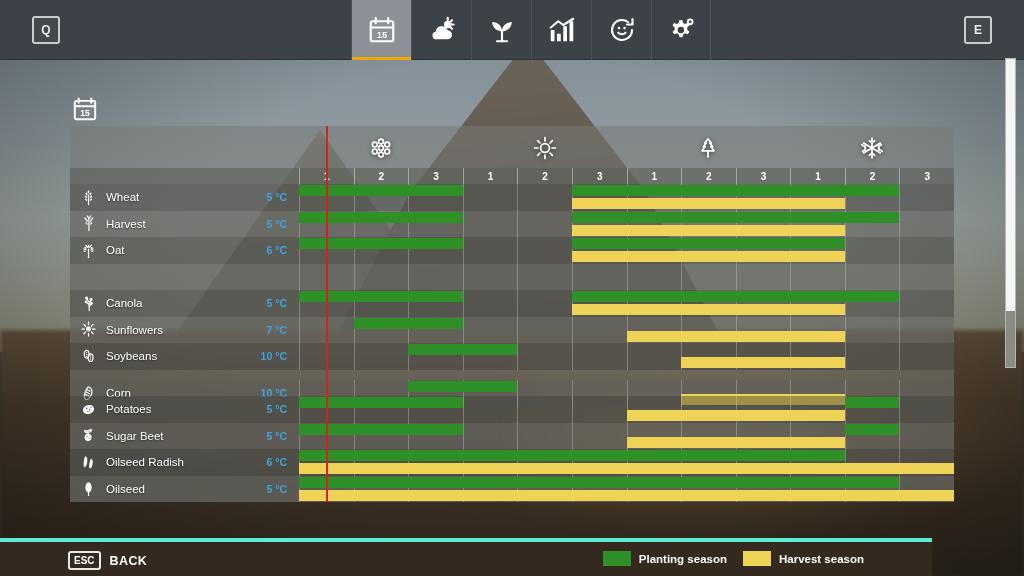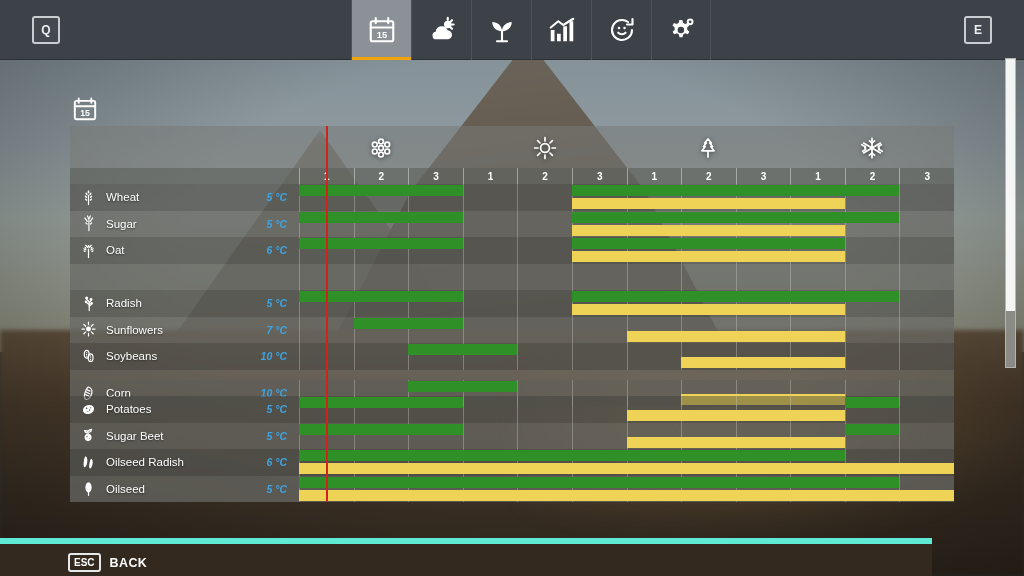--- a/index.html
+++ b/index.html
@@ -104,21 +104,21 @@
   .row { position:absolute; left:0; width:884px; height:26.6px; }
   .row.odd  { background:rgba(62,62,58,.45); }
   .row.even { background:rgba(92,94,88,.42); }
   .rowlabel {
     position:absolute; left:0; top:0; width:229px; height:100%;
     display:flex; align-items:center; padding-left:10px; gap:9px;
   }
   .rowlabel .cicon { width:17px; height:17px; flex:0 0 17px; color:#fff; }
   .rowlabel .cicon svg { width:17px; height:17px; display:block; }
   .cname { color:#fff; font-size:11.5px; flex:1; text-shadow:0 1px 2px rgba(0,0,0,.5); }
-  .ctemp { color:#3fa3e0; font-size:10.5px; font-weight:bold; padding-right:12px;font-style:italic; }
+  .ctemp { color:#3fa3e0; font-size:10.5px; font-weight:bold; padding-right:12px; }
 
   .gridarea { position:absolute; left:229px; top:0; width:655px; height:100%; }
   .gline { position:absolute; top:0; width:1px; height:100%; background:rgba(210,213,208,.35); }
   .bar { position:absolute; height:11px; }
   .bar.plant   { top:1px;  background:#2f9027; }
   .bar.harvest { top:14px; background:#eed356; }
 
   #redline {
     position:absolute; left:326px; top:126px; width:2px; height:376px; background:#cf2418; z-index:7;
   }
@@ -128,21 +128,21 @@
     position:absolute; right:8px; top:58px; width:11px; height:310px; z-index:8;
     background:rgba(255,255,255,.92); border:1px solid rgba(120,120,120,.5);
   }
   #scrollthumb {
     position:absolute; left:0; bottom:0; width:100%; height:56px; background:#8b8b86;
   }
 
   
   #bottombar {
     position:absolute; left:0; bottom:0; width:932px; height:38px; z-index:6;
-    background:#33291f; border-top:6px solid #5eead4;
+    background:#33291f; border-top:4px solid #5eead4;
   }
   #backbtn { position:absolute; left:68px; top:9px; display:flex; align-items:center; gap:9px; }
   .esccap {
     height:19px; padding:0 4px; border:2px solid #e6e9ea; border-radius:3px;
     color:#fff; font-size:10px; font-weight:bold;
     display:flex; align-items:center; justify-content:center;
   }
   #backlabel { color:#fff; font-size:12.5px; font-weight:bold; letter-spacing:.4px; }
   #legend { position:absolute; right:68px; top:9px; display:flex; align-items:center; gap:16px; }
   .legitem { display:flex; align-items:center; gap:8px; }
@@ -346,21 +346,21 @@
                 <ellipse cx="9.6" cy="8" rx="1" ry="2.1" transform="rotate(-35 9.6 8)"></ellipse>
                 <ellipse cx="15.2" cy="8" rx="1" ry="2.1" transform="rotate(35 15.2 8)"></ellipse>
                 <ellipse cx="9.2" cy="12" rx="1" ry="2.1" transform="rotate(-42 9.2 12)"></ellipse>
                 <ellipse cx="15.6" cy="12" rx="1" ry="2.1" transform="rotate(42 15.6 12)"></ellipse>
               </g>
               <g stroke="#fff" fill="none" stroke-width="1.7" stroke-linecap="round" stroke-linejoin="round">
                 <path d="M11.8 4.4L10.6 1.4M13.4 4.4l1.2-3M8.6 6.6L6.8 4.2M16.2 6.6L18 4.2"></path>
               </g>
             </svg>
           </span>
-          <span class="cname">Sugar</span>
+          <span class="cname">Harvest</span>
           <span class="ctemp" style="color: rgb(63, 163, 224);">5 °C</span>
         </div>
         <div class="gridarea">
           <div class="gline" style="left: 0px;"></div>
           <div class="gline" style="left: 54.5833px;"></div>
           <div class="gline" style="left: 109.167px;"></div>
           <div class="gline" style="left: 163.75px;"></div>
           <div class="gline" style="left: 218.333px;"></div>
           <div class="gline" style="left: 272.917px;"></div>
           <div class="gline" style="left: 327.5px;"></div>
@@ -437,21 +437,21 @@
                 <circle cx="9.4" cy="4.4" r="2.2"></circle>
                 <circle cx="15.6" cy="6.4" r="2"></circle>
                 <circle cx="8.6" cy="9.6" r="1.9"></circle>
                 <circle cx="16.4" cy="11.6" r="1.8"></circle>
               </g>
               <g stroke="#fff" fill="none" stroke-width="1.7" stroke-linecap="round" stroke-linejoin="round">
                 <path d="M13 9.6L9.4 6.2M13 11.4l2.6-3M13 13.6l-3.4-2.6M13 15.6l3.4-2.6"></path>
               </g>
             </svg>
           </span>
-          <span class="cname">Radish</span>
+          <span class="cname">Canola</span>
           <span class="ctemp" style="color: rgb(63, 163, 224);">5 °C</span>
         </div>
         <div class="gridarea">
           <div class="gline" style="left: 0px;"></div>
           <div class="gline" style="left: 54.5833px;"></div>
           <div class="gline" style="left: 109.167px;"></div>
           <div class="gline" style="left: 163.75px;"></div>
           <div class="gline" style="left: 218.333px;"></div>
           <div class="gline" style="left: 272.917px;"></div>
           <div class="gline" style="left: 327.5px;"></div>
@@ -695,13 +695,23 @@
 <div id="redline" style="left: 326.292px; background: rgb(207, 36, 24);"></div>
 <div id="scrollbar">
   <div id="scrollthumb"></div>
 </div>
 
 <div id="bottombar">
   <div id="backbtn">
     <span class="esccap">ESC</span>
     <span id="backlabel">BACK</span>
   </div>
+  <div id="legend">
+      <div class="legitem">
+        <span class="swatch" style="background: rgb(47, 144, 39);"></span>
+        <span class="legtext">Planting season</span>
+      </div>
+      <div class="legitem">
+        <span class="swatch" style="background: rgb(238, 211, 86);"></span>
+        <span class="legtext">Harvest season</span>
+      </div>
+    </div>
 </div>
 
 </body></html>

